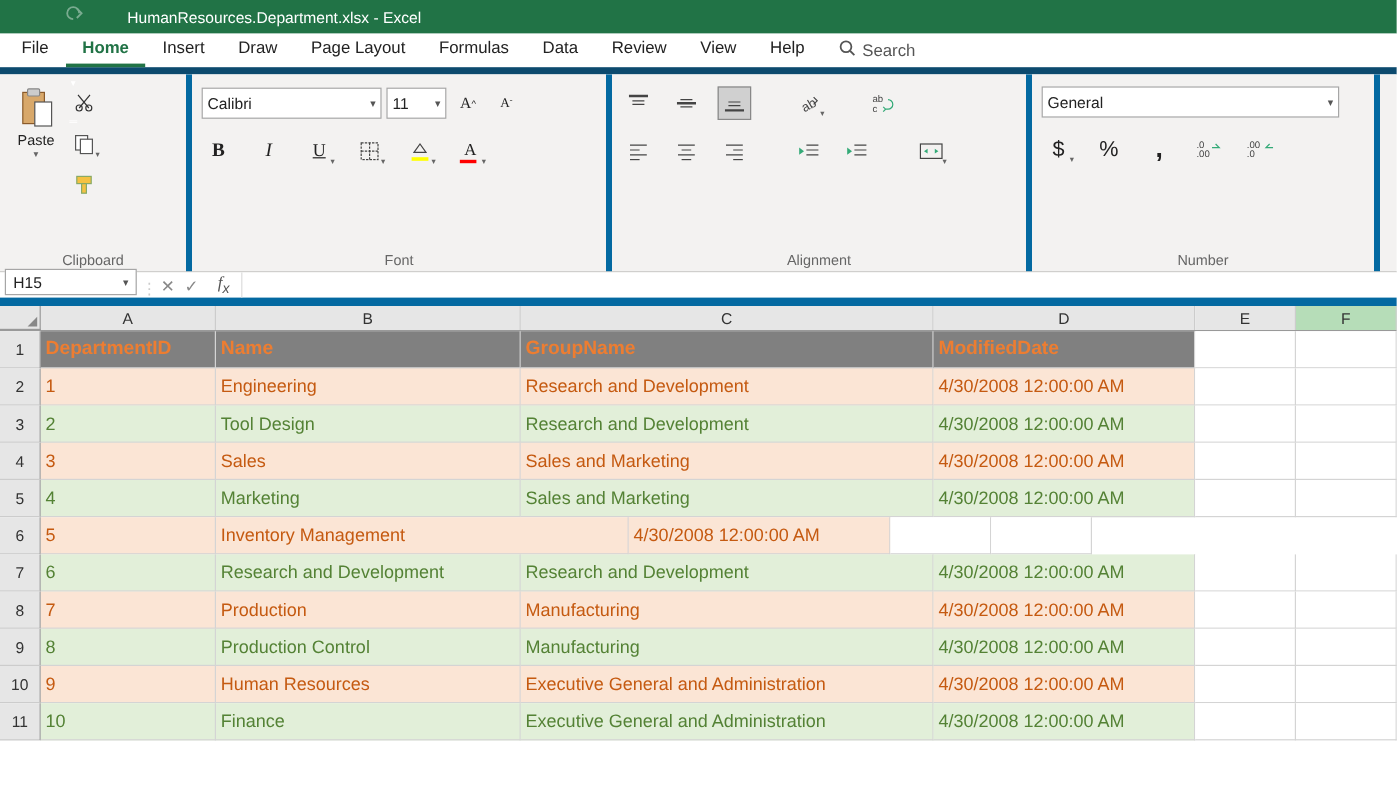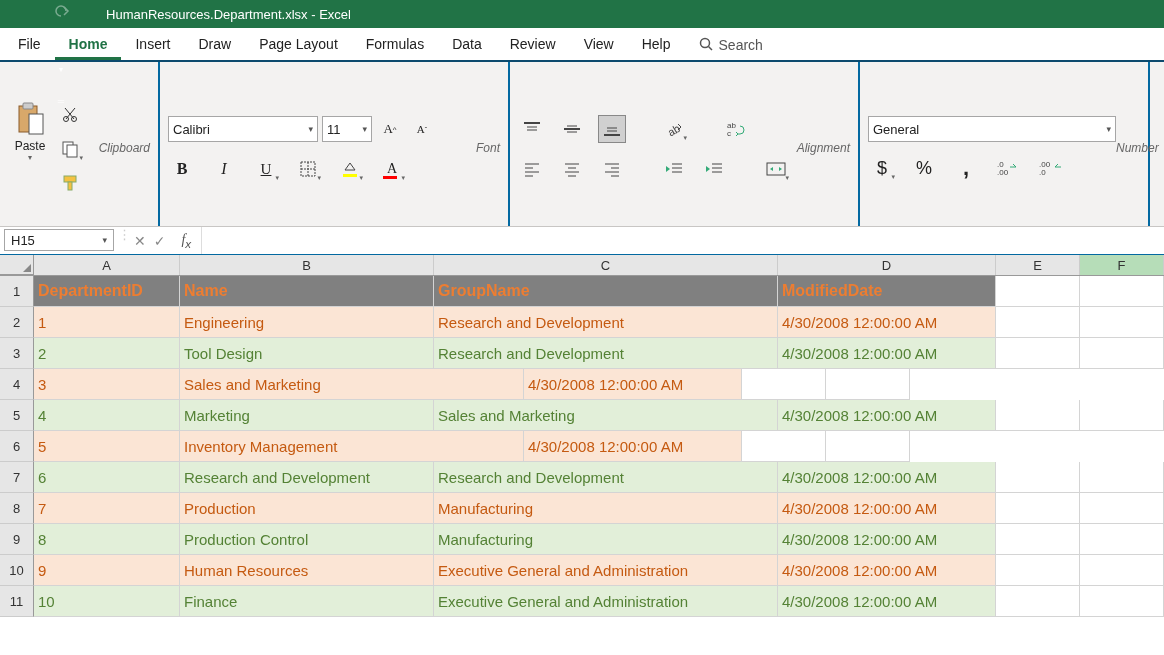--- a/index.html
+++ b/index.html
@@ -10,50 +10,50 @@
 .titlebar .left { display: flex; align-items: center; gap: 6px; padding-left: 16px; flex-direction: column; }
 .titlebar .center { flex: 1; text-align: left; font-size: 13px; }
 .autosave { display: flex; align-items: center; gap: 6px; }
 .toggle { width: 32px; height: 14px; border: 1px solid #fff; border-radius: 8px; position: relative; display:flex; align-items:center; }
 .toggle .knob { width: 10px; height: 10px; background: #fff; border-radius: 50%; margin-left: 2px; }
 .toggle .off { font-size: 9px; color:#fff; position:absolute; right:3px; top:0; }
 .qat-icon { width: 20px; height: 20px; display:flex; align-items:center; justify-content:center; color:#fff; fill:#fff; }
 .qat-disabled { opacity: 0.4; }
 
 
-.tabs { background: #fff; height: 34px; border-bottom: 2px solid #0c4a6e; display: flex; gap: 0; padding-left: 4px; }
+.tabs { background: #fff; height: 34px; border-bottom: 6px solid #0c4a6e; display: flex; align-items: flex-end; gap: 0; padding-left: 4px; }
 .tab { padding: 8px 14px 6px 14px; font-size: 14px; cursor: pointer; border-bottom: 3px solid transparent; }
 .tab.active { border-bottom: 3px solid #217346; font-weight: 600; color:#217346; }
 .search-tab { display:flex; align-items:center; gap:6px; padding:8px 14px 6px 14px; font-size:14px; color:#555; }
 
 
 .ribbon { background: #f3f2f1; height: 165px; border-bottom: 1px solid #c8c6c4; display: flex; }
-.group { border-right: 2px solid #0369a1; padding: 6px 8px 0 8px; display: flex; flex-direction: row; height: 100%; align-items: center; }
+.group { border-right: 5px solid #0369a1; padding: 6px 8px 0 8px; display: flex; flex-direction: column; height: 100%; }
 .group-body { flex: 1; display:flex; align-items:flex-start; gap:4px; }
-.group-label { text-align: center; font-size: 12px; color: #666; padding: 4px 0 2px 0; position:relative;font-style:italic; }
+.group-label { text-align: center; font-size: 12px; color: #666; padding: 4px 0 2px 0; position:relative; }
 
 .big-btn { display:flex; flex-direction:column; align-items:center; justify-content:flex-start; padding:4px 6px; cursor:pointer; }
 .big-btn .icon-lg { width:32px; height:36px; display:flex; align-items:center; justify-content:center; }
 .big-btn .lbl { font-size:12px; margin-top:2px; }
 .big-btn .dd { font-size:8px; color:#666; }
 
 .stack { display:flex; flex-direction:column; gap:6px; padding-top:4px; }
 .sm-row { display:flex; align-items:center; gap:4px; }
 .sm-btn { width:28px; height:28px; display:flex; align-items:center; justify-content:center; cursor:pointer; position:relative; }
 .sm-btn.sel { background:#d0d0d0; border:1px solid #888; }
 .mini-dd { font-size:7px; color:#666; position:absolute; right:1px; bottom:1px; }
 
 .font-box, .size-box, .num-box { background:#fff; border:1px solid #a6a6a6; height:26px; display:flex; align-items:center; padding:0 4px; }
 .font-box { width:150px; justify-content:space-between; }
 .size-box { width:50px; justify-content:space-between; }
 .num-box { width:248px; justify-content:space-between; }
 .dd-arrow { font-size:9px; color:#555; }
 
 
-.fbar { display:flex; align-items:flex-start; height:28px; border-bottom:1px solid #0369a1; background:#fff; }
+.fbar { display:flex; align-items:flex-end; height:28px; border-bottom:7px solid #0369a1; background:#fff; }
 .namebox { width:110px; border:1px solid #a6a6a6; margin:2px 4px; height:22px; background:#fff; display:flex; align-items:center; justify-content:space-between; padding:0 6px; font-size:13px; }
 .fbar-btns { display:flex; align-items:center; gap:8px; padding:0 10px; border-right:1px solid #ddd; height:100%; color:#888; }
 .fx { font-style:italic; font-family:serif; font-size:14px; color:#555; padding-left:8px; }
 
 
 .sheet { position:relative; }
 .col-headers { display:flex; border-bottom:1px solid #999; }
 .corner { width:34px; height:20px; background:#e6e6e6; border-right:1px solid #999; border-bottom:1px solid #999; position:relative; }
 .corner::after { content:""; position:absolute; right:2px; bottom:2px; border-left:8px solid transparent; border-bottom:8px solid #888; }
 .ch { background:#e6e6e6; height:20px; border-right:1px solid #ccc; display:flex; align-items:center; justify-content:center; font-size:13px; color:#333; }
@@ -416,20 +416,21 @@
         <div class="cell cw-a">2</div>
         <div class="cell cw-b">Tool Design</div>
         <div class="cell cw-c">Research and Development</div>
         <div class="cell cw-d">4/30/2008 12:00:00 AM</div>
         <div class="cell cw-e" style="background: rgb(255, 255, 255); color: rgb(0, 0, 0);"></div>
         <div class="cell cw-f" style="background: rgb(255, 255, 255); color: rgb(0, 0, 0);"></div>
       </div>
       <div class="row odd">
         <div class="rh">4</div>
         <div class="cell cw-a">3</div>
+        <div class="cell cw-b">Sales</div>
         <div class="cell cw-c">Sales and Marketing</div>
         <div class="cell cw-d">4/30/2008 12:00:00 AM</div>
         <div class="cell cw-e" style="background: rgb(255, 255, 255); color: rgb(0, 0, 0);"></div>
         <div class="cell cw-f" style="background: rgb(255, 255, 255); color: rgb(0, 0, 0);"></div>
       </div>
       <div class="row even">
         <div class="rh">5</div>
         <div class="cell cw-a">4</div>
         <div class="cell cw-b">Marketing</div>
         <div class="cell cw-c">Sales and Marketing</div>

